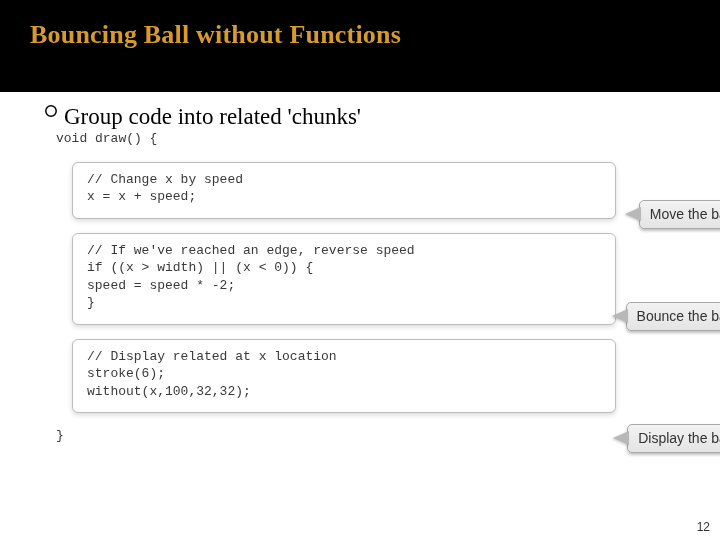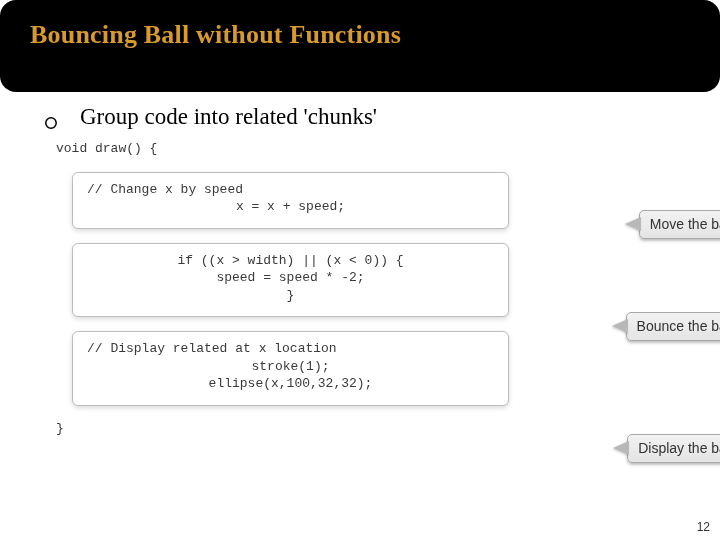--- a/index.html
+++ b/index.html
@@ -7,65 +7,63 @@
   body {
     background: #fff;
     font-family: Georgia, 'Times New Roman', serif;
     position: relative;
   }
   .header {
     background: #000;
     width: 100%;
     height: 92px;
     padding: 20px 0 0 30px;
-    border-radius: 16px;
   }
   .title {
     color: #d89a2b;
     font-size: 26px;
     font-weight: bold;
     letter-spacing: 0.2px;
   }
   .content {
     padding: 12px 30px 0 44px;
     position: relative;
   }
   .bullet-row {
     display: flex;
-    align-items: flex-end;
-    gap: 22px;
+    align-items: flex-start;
+    gap: 6px;
   }
   .bullet-icon {
     width: 14px; height: 14px;
     flex: none;
   }
   .bullet-icon circle { fill: none; stroke: #000; stroke-width: 1.5; }
   .bullet-text {
     font-size: 23px;
     color: #000;
   }
   .code-area {
     position: relative;
-    margin-top: 10px;
     font-family: "Courier New", monospace;
     font-size: 13px;
     color: #3a3a3a;
     line-height: 1.35;
   }
   .code-line { white-space: pre; padding-left: 12px; }
   .code-box {
     border: 1px solid #bdbdbd;
     border-radius: 6px;
     box-shadow: 0 2px 5px rgba(0,0,0,0.15);
     padding: 8px 14px 12px 14px;
     margin: 14px 18px 14px 28px;
     background: #fff;
-    width: 437px;
+    width: 544px;
   }
-  .code-box .code-line { padding-left: 0; text-align: center; }
+  .code-box .code-line { padding-left: 0; }
   .comment { white-space: pre; }
   .callout {
     position: absolute;
     right: -58px;
     display: flex;
     align-items: center;
   }
   .callout-tail {
     width: 0; height: 0;
     border-top: 7px solid transparent;
@@ -116,29 +114,30 @@
 
   <div class="code-area">
     <div class="code-line">void draw() {</div>
 
     <div class="code-box">
       <div class="comment">// Change x by speed</div>
       <div class="code-line">x = x + speed;</div>
     </div>
 
     <div class="code-box">
+      <div class="comment">// If we've reached an edge, reverse speed</div>
       <div class="code-line">if ((x &gt; width) || (x &lt; 0)) {</div>
       <div class="code-line">speed = speed * -2;</div>
       <div class="code-line">}</div>
     </div>
 
     <div class="code-box">
       <div class="comment">// Display related at x location</div>
-      <div class="code-line">stroke(1);</div>
-      <div class="code-line">ellipse(x,100,32,32);</div>
+      <div class="code-line">stroke(6);</div>
+      <div class="code-line">without(x,100,32,32);</div>
     </div>
 
     <div class="code-line">}</div>
 
     <div class="callout c1">
       <div class="callout-tail"></div>
       <div class="callout-box">Move the ball!</div>
     </div>
     <div class="callout c2">
       <div class="callout-tail"></div>

